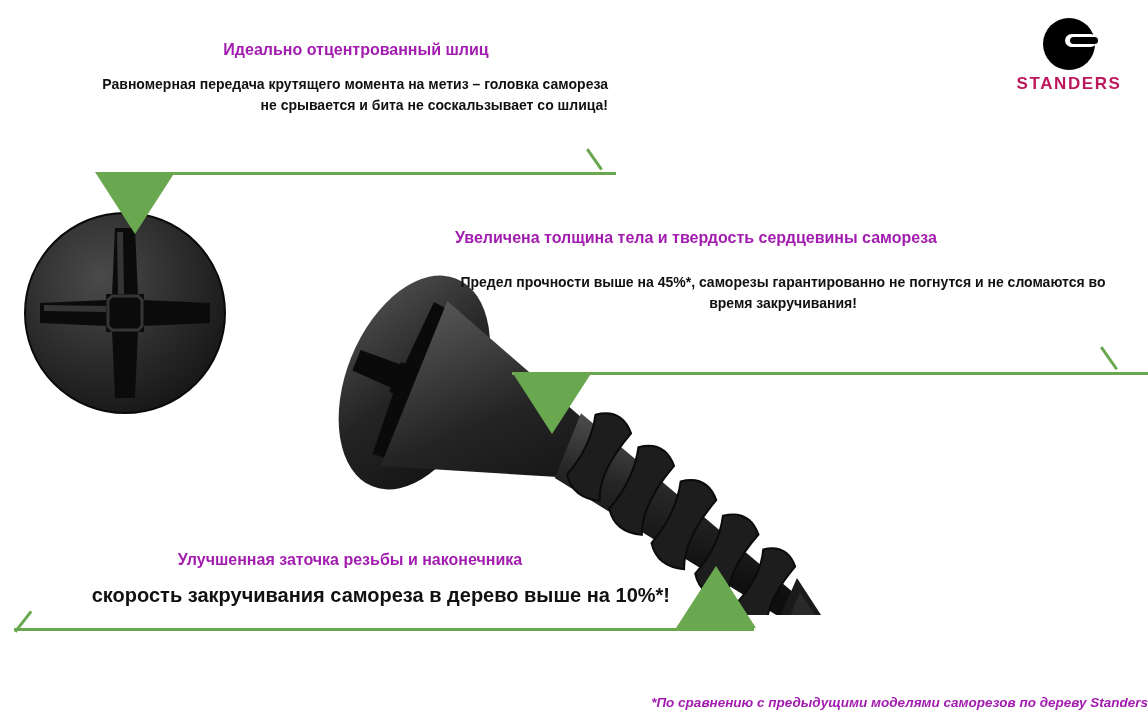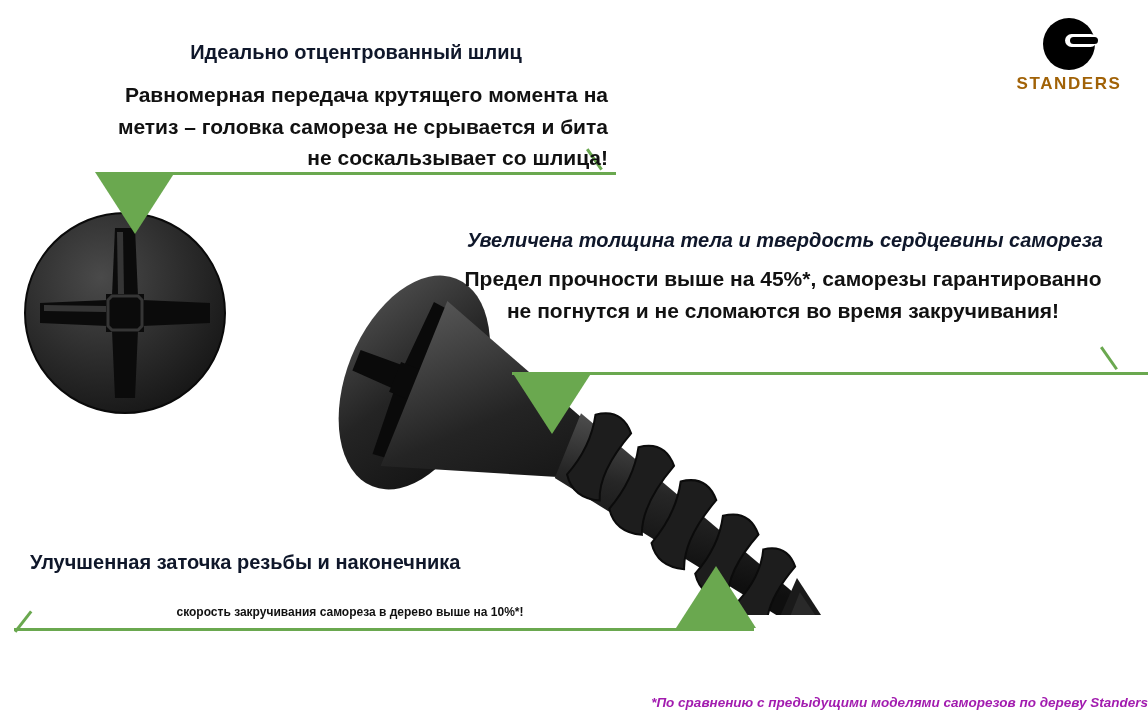--- a/index.html
+++ b/index.html
@@ -54,32 +54,32 @@
     top: 19px;
     width: 28px;
     height: 7px;
     background: #000;
     border-radius: 4px;
   }
   .logo-text {
     font-size: 17px;
     font-weight: bold;
     letter-spacing: 1.6px;
-    color: #a16207;
+    color: #be185d;
   }
 
   
   .heading {
-    font-size: 20px;
-    font-weight: bold;
-    color: #0f172a;
+    font-size: 16px;
+    font-weight: bold;
+    color: #a21caf;
     line-height: 1.25;
   }
   .subtext {
-    font-size: 21px;
+    font-size: 14px;
     font-weight: bold;
     color: #111;
     line-height: 1.5;
   }
 
   
   #block1 {
     position: absolute;
     left: 96px;
     top: 40px;
@@ -95,43 +95,42 @@
   }
 
   
   #block2 {
     position: absolute;
     left: 455px;
     top: 228px;
     width: 660px;
   }
   #block2 .heading {
-    text-align: center;
-    margin-bottom: 10px;
-    font-style: italic;
+    text-align: left;
+    margin-bottom: 24px;
   }
   #block2 .subtext {
     text-align: center;
     padding-right: 4px;
   }
 
   
   #block3 {
     position: absolute;
     left: 30px;
     top: 550px;
     width: 640px;
   }
   #block3 .heading {
-    text-align: left;
-    margin-bottom: 28px;
+    text-align: center;
+    margin-bottom: 10px;
   }
   #block3 .subtext {
-    text-align: center;
-    font-size: 12px;
+    text-align: right;
+    font-size: 20px;
   }
 
   
   .green-line {
     position: absolute;
     background: #6aa84f;
     height: 3px;
   }
   .arrow-down {
     position: absolute;

